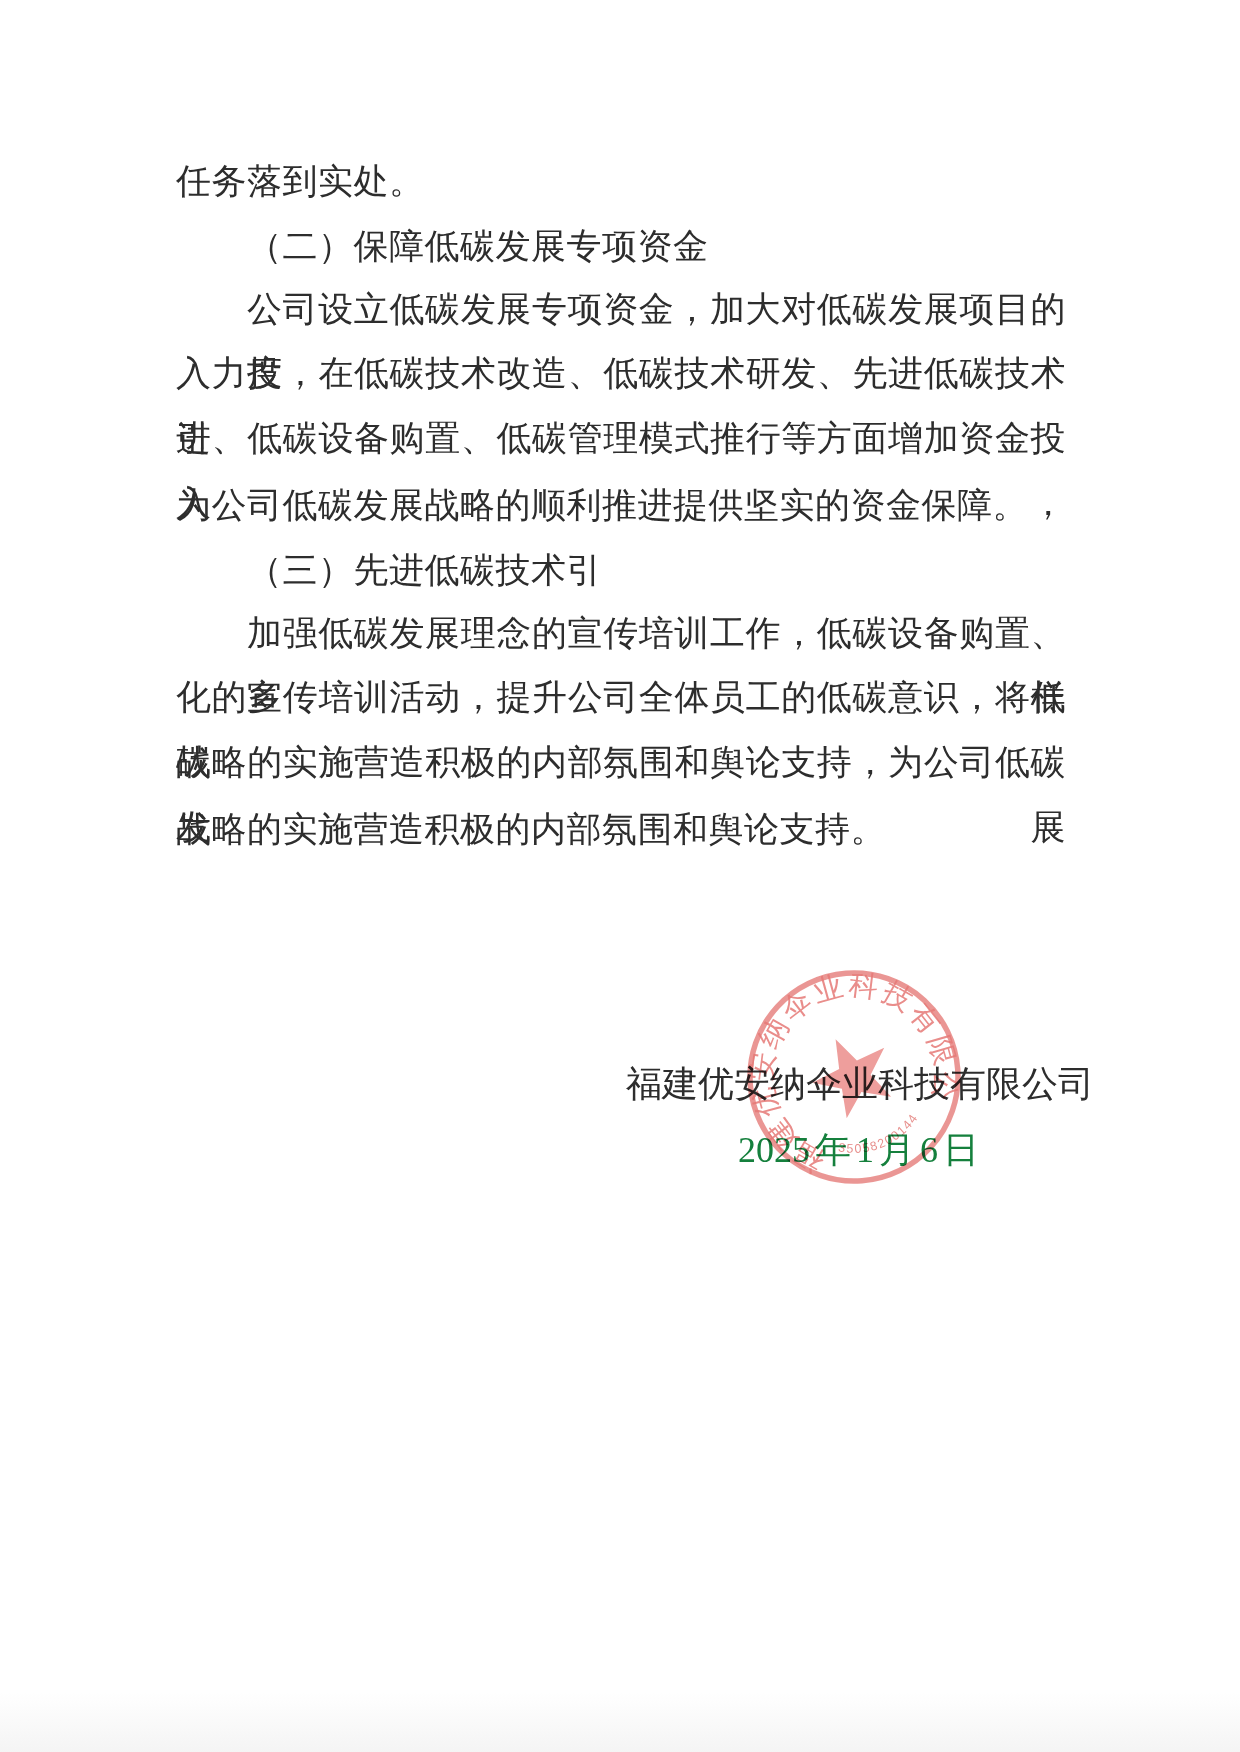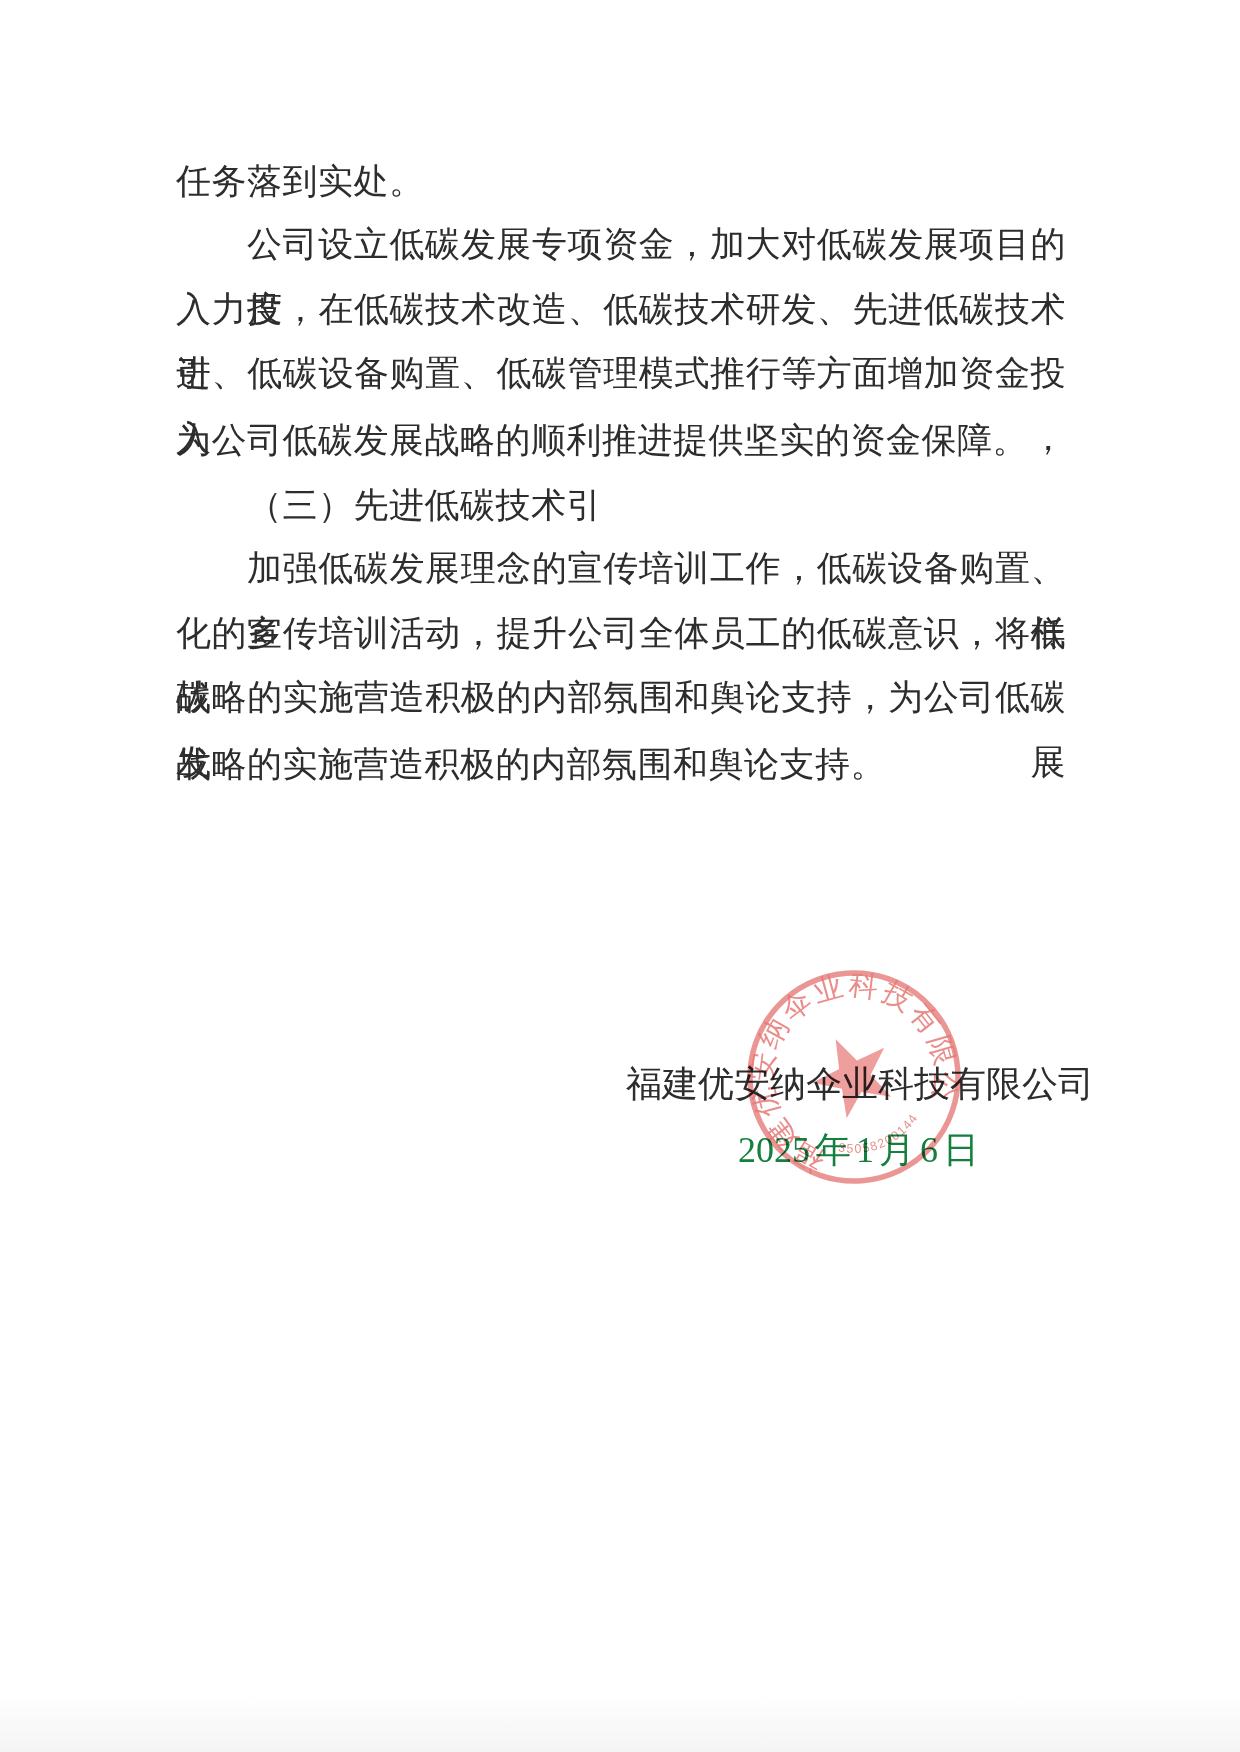--- a/index.html
+++ b/index.html
@@ -106,20 +106,21 @@
     opacity: 0.88;
   }
 </style>
 </head>
 <body>
 
 <div class="page">
 
   <div class="body-text" id="lines-container">
       <div class="line">任务落到实处。</div>
+      <div class="line indent">（二）保障低碳发展专项资金</div>
       <div class="line indent justify">公司设立低碳发展专项资金，加大对低碳发展项目的投</div>
       <div class="line justify">入力度，在低碳技术改造、低碳技术研发、先进低碳技术引</div>
       <div class="line justify">进、低碳设备购置、低碳管理模式推行等方面增加资金投入，</div>
       <div class="line">为公司低碳发展战略的顺利推进提供坚实的资金保障。</div>
       <div class="line indent">（三）先进低碳技术引</div>
       <div class="line indent justify">加强低碳发展理念的宣传培训工作，低碳设备购置、多样</div>
       <div class="line justify">化的宣传培训活动，提升公司全体员工的低碳意识，将低碳</div>
       <div class="line justify">战略的实施营造积极的内部氛围和舆论支持，为公司低碳发展</div>
       <div class="line">战略的实施营造积极的内部氛围和舆论支持。</div>
     </div>

